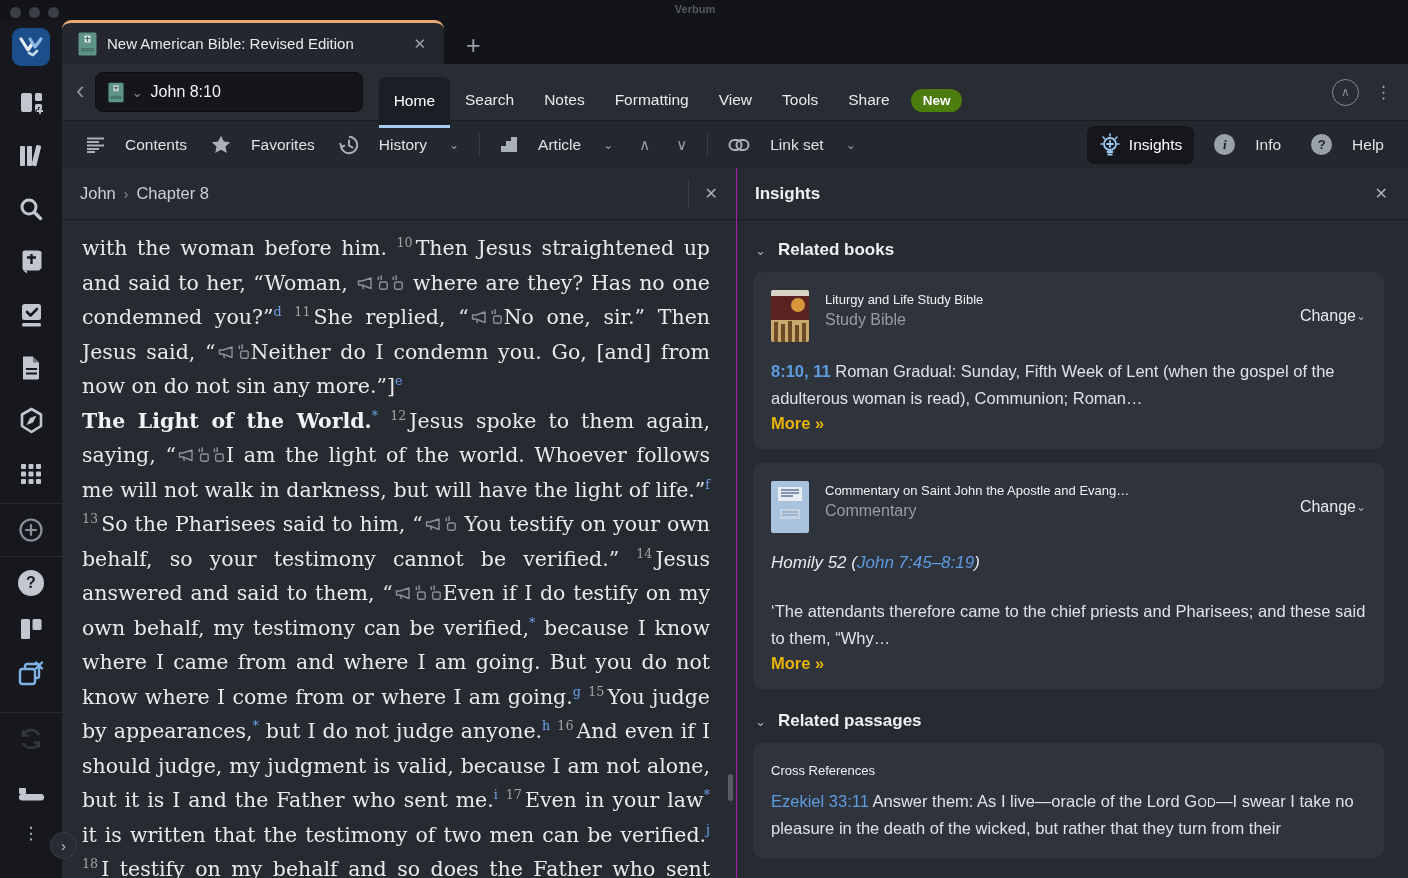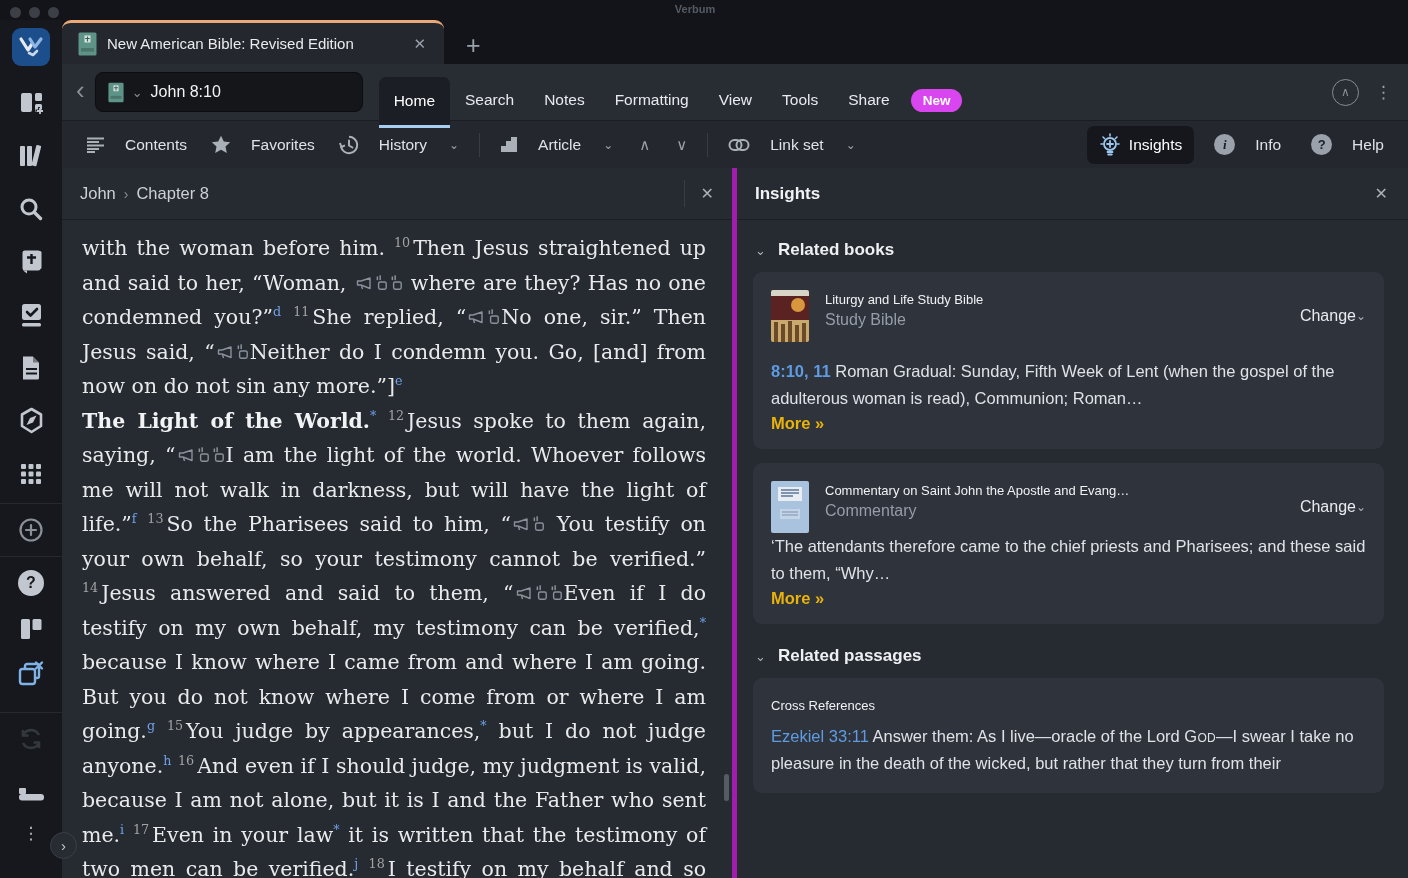--- a/index.html
+++ b/index.html
@@ -44,42 +44,42 @@
   .navrow { height:56px; background:#282c33; display:flex; align-items:center; position:relative; }
   .back-btn { color:#8a9099; font-size:26px; padding:0 10px 4px 14px; }
   .refbox { width:268px; height:40px; background:#141619; border:1px solid #0c0d10; border-radius:8px;
     display:flex; align-items:center; gap:8px; padding:0 12px; margin-right:16px; }
   .refbox .chev { color:#8a9099; font-size:13px; }
   .ref-text { color:#f0f2f4; font-size:16px; }
   .menu { display:flex; align-items:stretch; height:56px;margin-top:16px; }
   .menu-item { display:flex; align-items:center; padding:0 15px; color:#e8eaee; font-size:15.5px; position:relative; }
   .menu-item.active { background:#1b1e24; border-radius:7px 7px 0 0; margin-top:5px;
     border-bottom:3px solid #a9cdf1; color:#ffffff; }
-  .badge { background:#d946ef; color:#ffffff; font-size:13.5px; font-weight:bold;
+  .badge { background:#4d7c0f; color:#ffffff; font-size:13.5px; font-weight:bold;
     border-radius:13px; padding:4px 12px; margin-left:6px; align-self:center; }
   .nav-right { margin-left:auto; display:flex; align-items:center; gap:16px; padding-right:16px; }
   .circle-btn { width:27px; height:27px; border-radius:50%; border:1.5px solid #868d96;
     display:flex; align-items:center; justify-content:center; color:#868d96; font-size:12px; }
   .vdots { color:#9aa1ab; font-size:17px; line-height:1; }
 
   
   .toolbar { height:48px; background:#24272e; border-top:1px solid #1a1d22; display:flex;
     align-items:center; padding:0 14px; gap:4px; }
   .tb-item { display:flex; align-items:center; gap:20px; color:#dfe2e6; font-size:15.5px; padding:6px 10px; border-radius:6px; }
   .tb-item .chev { color:#9aa1ab; font-size:12px; margin-left:2px; }
   .tb-sep { width:1px; height:24px; background:#383d45; margin:0 6px; }
   .tb-right { margin-left:auto; display:flex; align-items:center; gap:10px; }
   .tb-insights { background:#15171c; border-radius:7px; padding:7px 12px; display:flex; align-items:center; gap:8px;
     color:#ffffff; font-size:15.5px; }
   .gray-circle { width:21px; height:21px; border-radius:50%; background:#9aa1ab; color:#1b1e23;
     font-size:13px; font-weight:bold; display:flex; align-items:center; justify-content:center; }
 
   
   .content { flex:1; display:flex; background:#262a31; min-height:0; }
-  .reader { width:675px; flex-shrink:0; border-right:5px solid #a21caf; display:flex;
+  .reader { width:675px; flex-shrink:0; border-right:1px solid #a21caf; display:flex;
     flex-direction:column; position:relative; }
   .panel-head { height:52px; display:flex; align-items:center; padding:0 18px;
     border-bottom:1px solid #1b1e23; flex-shrink:0; }
   .crumb { display:flex; align-items:center; gap:8px; font-size:16.5px; color:#cdd1d7; }
   .crumb .sep { color:#8a9099; font-size:14px; }
   .panel-close { margin-left:auto; color:#aab0b8; font-size:16px; padding-left:16px; }
   .reader .panel-close { border-left:1px solid #383d45; padding:4px 0 4px 16px; }
   .reader-text { flex:1; overflow:hidden; padding:11px 26px 0 20px;
     font-family:"DejaVu Serif", serif; font-size:20.5px; line-height:34.5px;
     color:#e9eaec; text-align:justify; }
@@ -491,20 +491,21 @@
                 </div>
                 <div class="card-heads">
                   <div class="card-title">Commentary on Saint John the Apostle and Evang…</div>
                   <div class="card-sub">Commentary</div>
                 </div>
                 <div class="change">
                   <span>Change</span>
                   <span class="chev">⌄</span>
                 </div>
               </div>
+              <div class="card-headline"><span class="ital">Homily 52 (</span><span class="link ital">John 7:45–8:19</span><span class="ital">)</span></div>
               <div class="card-body" style="margin-top:0;"><span>‘The attendants therefore came to the chief priests and Pharisees; and these said to them, “Why…</span></div>
               <div class="more">More »</div>
             </div>
 
             <div class="section-head" style="margin-top:14px;">
               <span class="chev">⌄</span>
               <span>Related passages</span>
             </div>
 
             <div class="card cross">

